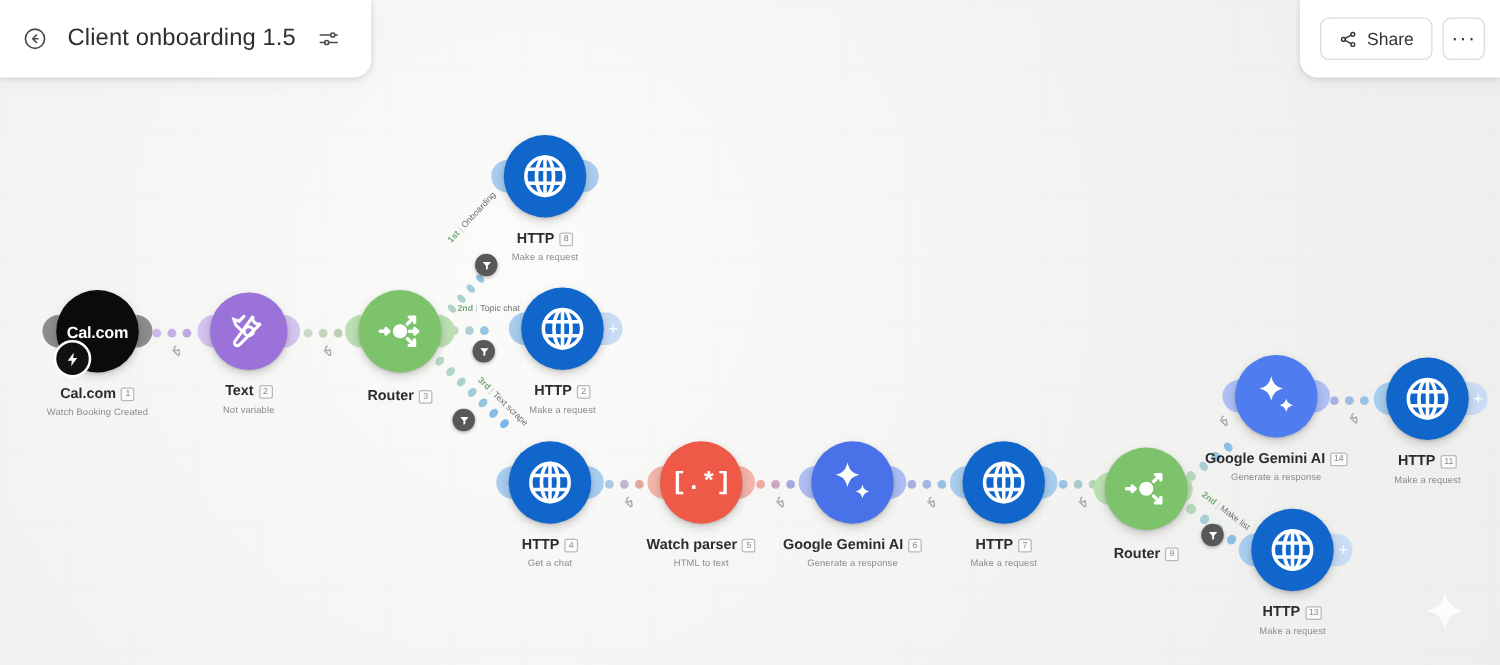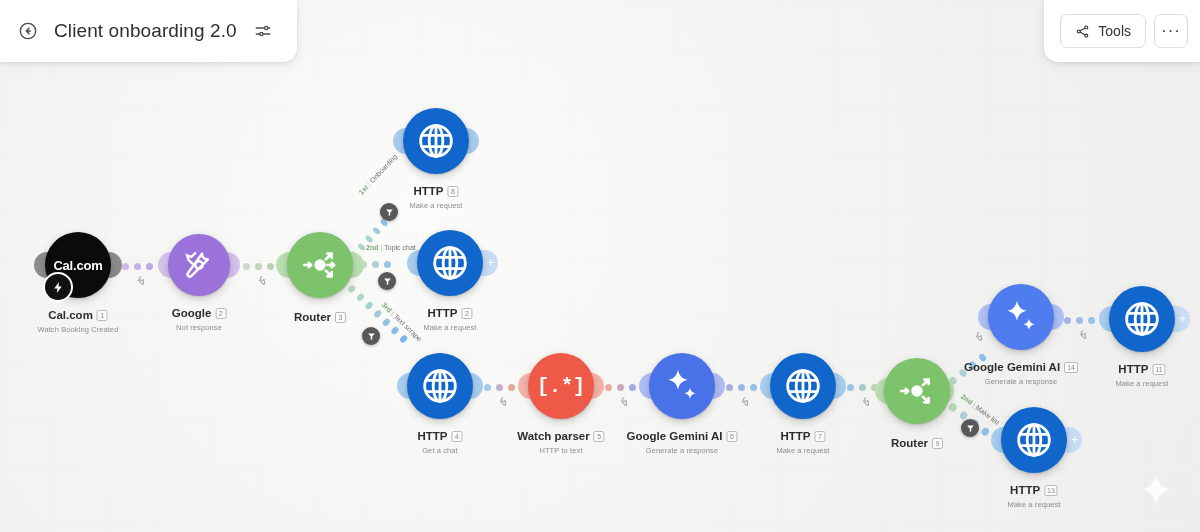--- a/index.html
+++ b/index.html
@@ -383,24 +383,24 @@
     <div class="port right" style="left:28px;  background:#d4c3ee;"></div>
     <div class="bubble sz-md" style="background:#9b72d9;">
       <svg width="34" height="34" viewBox="0 0 24 24" fill="none" stroke="#fff" stroke-width="1.7" stroke-linecap="round">
         <path d="M14.5 3.5a3.2 3.2 0 0 0 4.2 4.2l-12 12a1.6 1.6 0 0 1-2.3-2.3z"></path>
         <path d="M9.3 3.6 6.6 6.3l-3-1 1 3 2.7 2.7"></path>
         <circle cx="12" cy="12" r="2.6"></circle>
       </svg>
     </div>
     <div class="label" style="top:38px;">
       <div class="ttl">
-          <span>Google</span>
+          <span>Text</span>
           <span class="badge">2</span>
         </div>
-      <div class="sub">Not response</div>
+      <div class="sub">Not variable</div>
     </div>
   </div>
 
   <div class="node" style="left:320px; top:265px;">
     <div class="port left" style="left:-44px; background:#bcdfb2;"></div>
     <div class="port right" style="left:31px;  background:#bcdfb2;"></div>
     <div class="port right" style="left:25px; top:28%; background:#bcdfb2;"></div>
     <div class="port right" style="left:25px; top:72%; background:#bcdfb2;"></div>
     <div class="bubble sz-lg" style="background:#7cc36b;">
       <svg width="40" height="40" viewBox="0 0 24 24" fill="none" stroke="#fff" stroke-width="1.6" stroke-linecap="round" stroke-linejoin="round">
@@ -481,21 +481,21 @@
     <div class="port left" style="left:-43px; background:#f4b4aa;"></div>
     <div class="port right" style="left:30px;  background:#f4b4aa;"></div>
     <div class="bubble sz-lg" style="background:#ee5a47;">
       <span class="textparser-glyph">[.*]</span>
     </div>
     <div class="label" style="top:40px;">
       <div class="ttl">
           <span>Watch parser</span>
           <span class="badge">5</span>
         </div>
-      <div class="sub">HTTP to text</div>
+      <div class="sub">HTML to text</div>
     </div>
   </div>
 
   <div class="node" style="left:682px; top:386px;">
     <div class="port left" style="left:-43px; background:#aebdf3;"></div>
     <div class="port right" style="left:30px;  background:#aebdf3;"></div>
     <div class="bubble sz-lg" style="background:#4a72e8;">
       <svg width="40" height="40" viewBox="0 0 24 24" fill="#fff">
         <path d="M9.6 2.4c.9 3.6 2.2 5 5.7 5.9-3.5 1-4.8 2.3-5.7 5.9-.9-3.6-2.2-4.9-5.7-5.9 3.5-.9 4.8-2.3 5.7-5.9z"></path>
         <path d="M16.8 13c.5 2 1.2 2.7 3.2 3.3-2 .6-2.7 1.3-3.2 3.3-.5-2-1.2-2.7-3.2-3.3 2-.6 2.7-1.3 3.2-3.3z"></path>
@@ -613,38 +613,38 @@
   </div>
 
   <div class="topbar">
     <div class="title-card">
       <div class="icon-btn">
         <svg width="20" height="20" viewBox="0 0 24 24" fill="none" stroke="currentColor" stroke-width="1.6" stroke-linecap="round" stroke-linejoin="round">
           <circle cx="12" cy="12" r="9.2"></circle>
             <path d="M13.4 8.4 9.8 12l3.6 3.6M9.8 12h5"></path>
         </svg>
       </div>
-      <div class="scenario-title">Client onboarding 2.0</div>
+      <div class="scenario-title">Client onboarding 1.5</div>
       <div class="icon-btn">
         <svg width="18" height="18" viewBox="0 0 24 24" fill="none" stroke="currentColor" stroke-width="1.7" stroke-linecap="round">
           <path d="M3 8h11M18.5 8H21M3 16h5M12 16h9"></path>
           <circle cx="16.3" cy="8" r="2.2"></circle>
             <circle cx="9.8" cy="16" r="2.2"></circle>
         </svg>
       </div>
     </div>
 
     <div class="top-right">
       <div class="btn">
         <svg width="15" height="15" viewBox="0 0 24 24" fill="none" stroke="currentColor" stroke-width="1.8" stroke-linecap="round" stroke-linejoin="round">
           <circle cx="18" cy="5.5" r="2.4"></circle>
             <circle cx="18" cy="18.5" r="2.4"></circle>
             <circle cx="6" cy="12" r="2.4"></circle>
           <path d="M8.2 10.8 15.8 6.7M8.2 13.2l7.6 4.1"></path>
         </svg>
-        <span>Tools</span>
+        <span>Share</span>
       </div>
       <div class="btn square">
         <span>···</span>
       </div>
     </div>
   </div>
 </div>
 
 </body></html>

